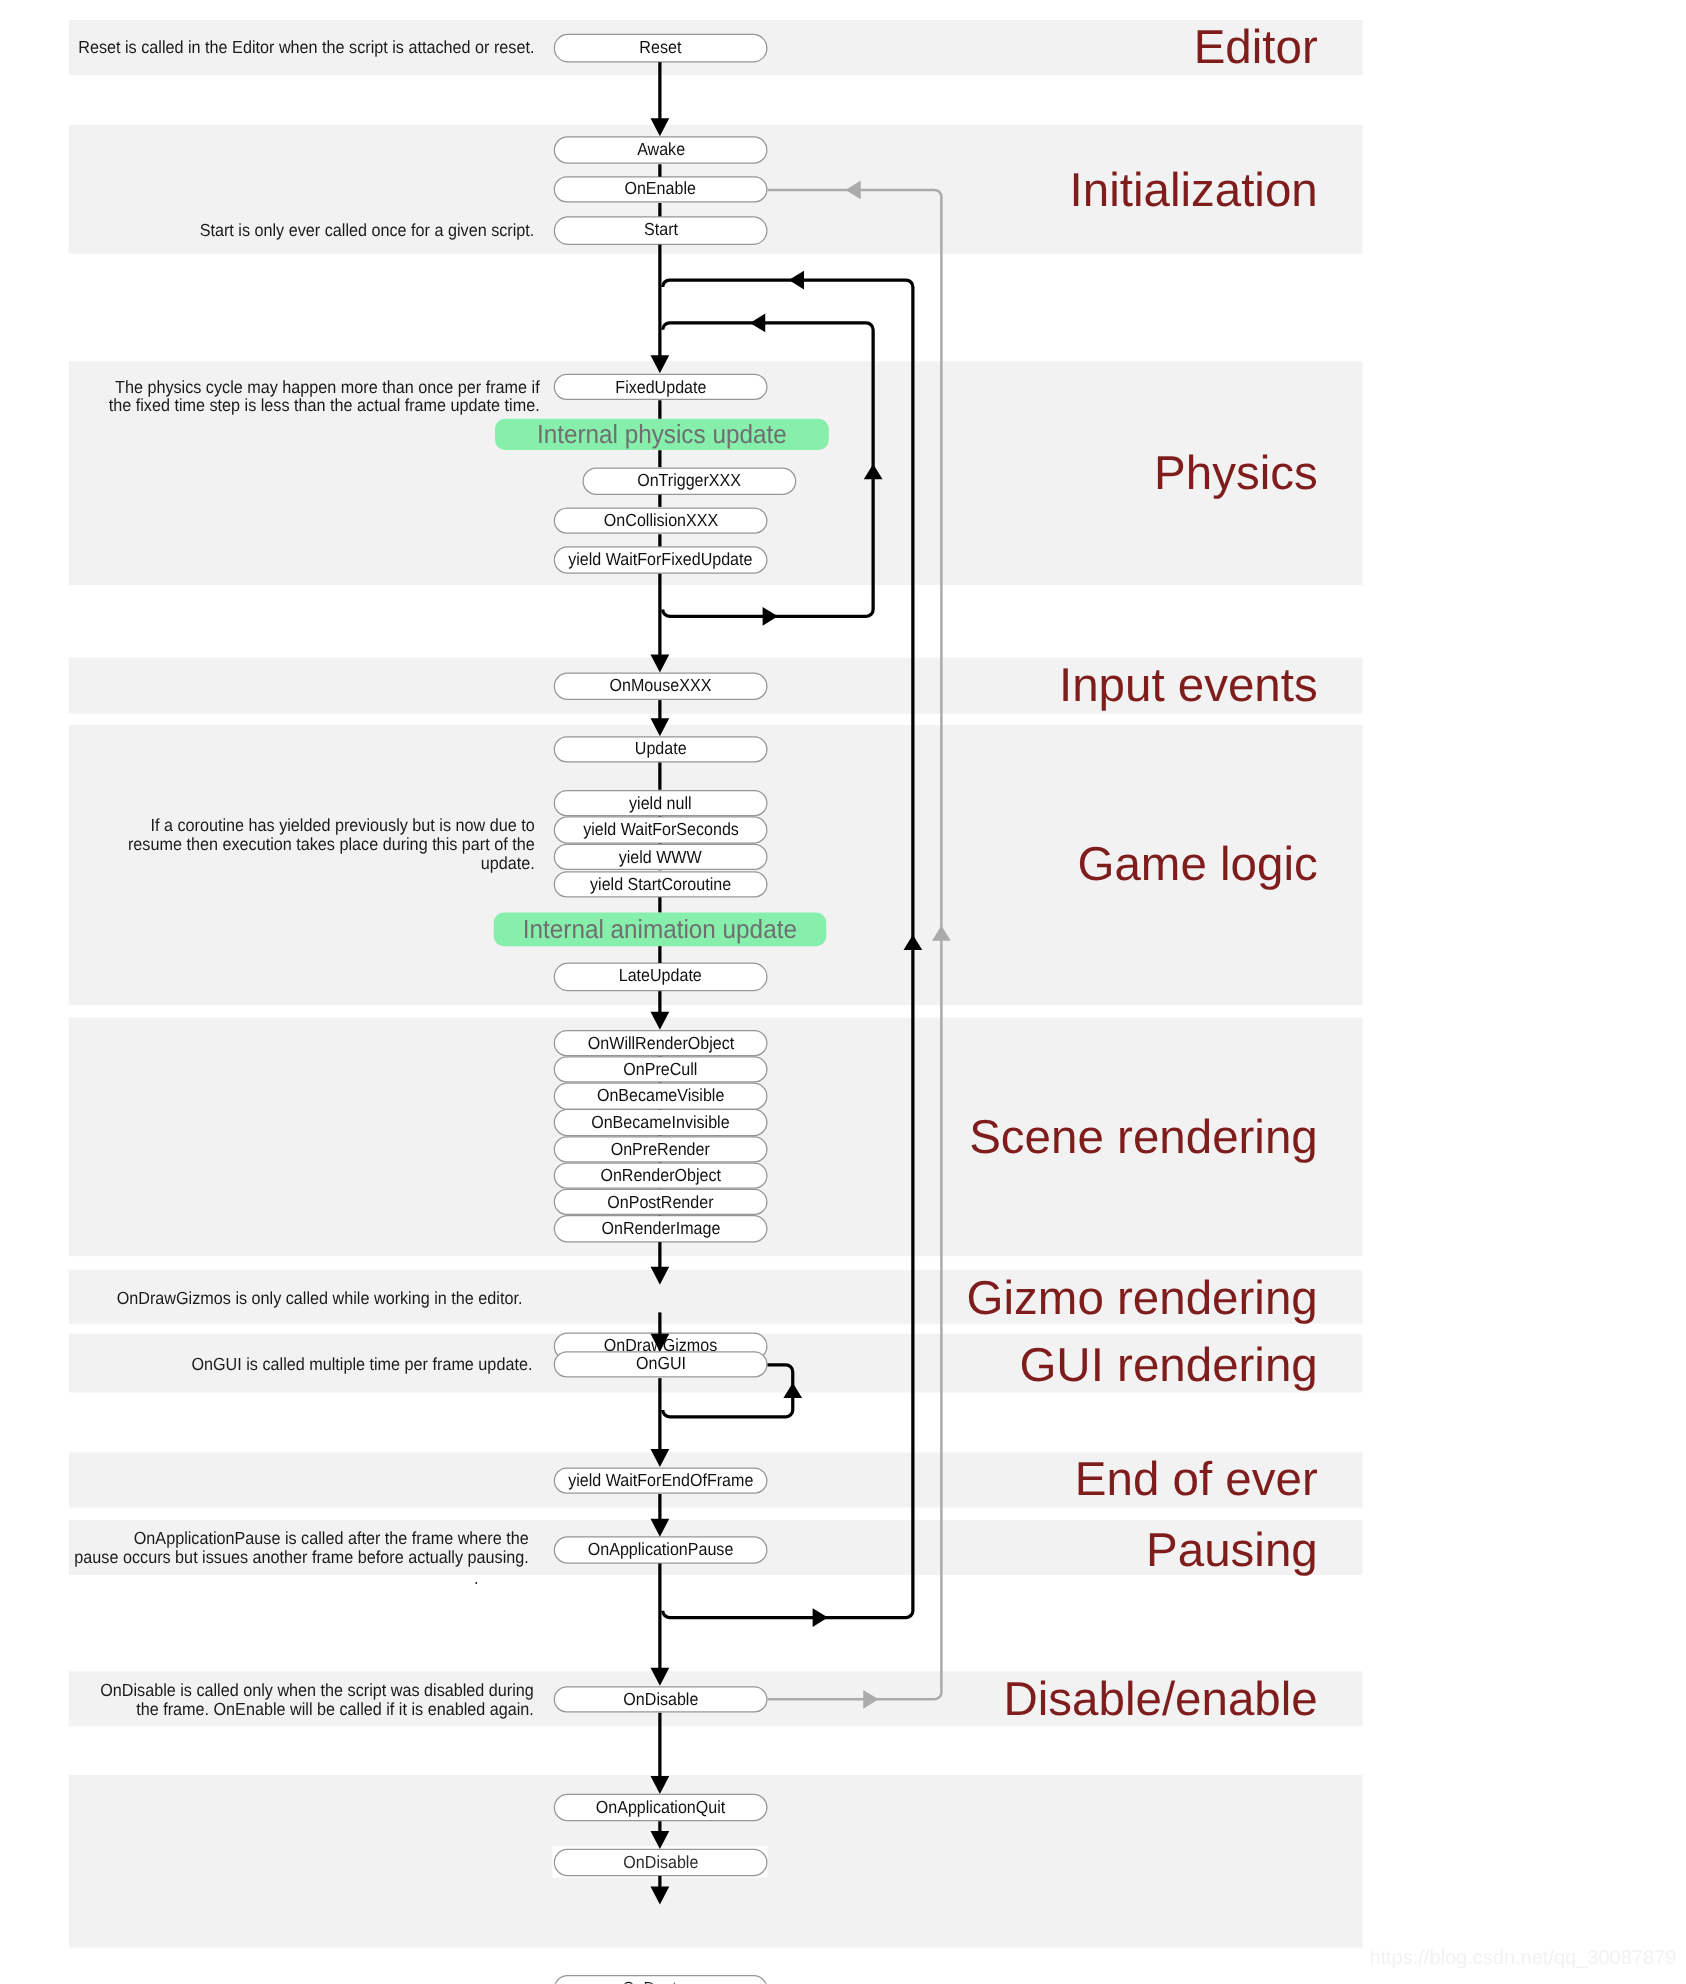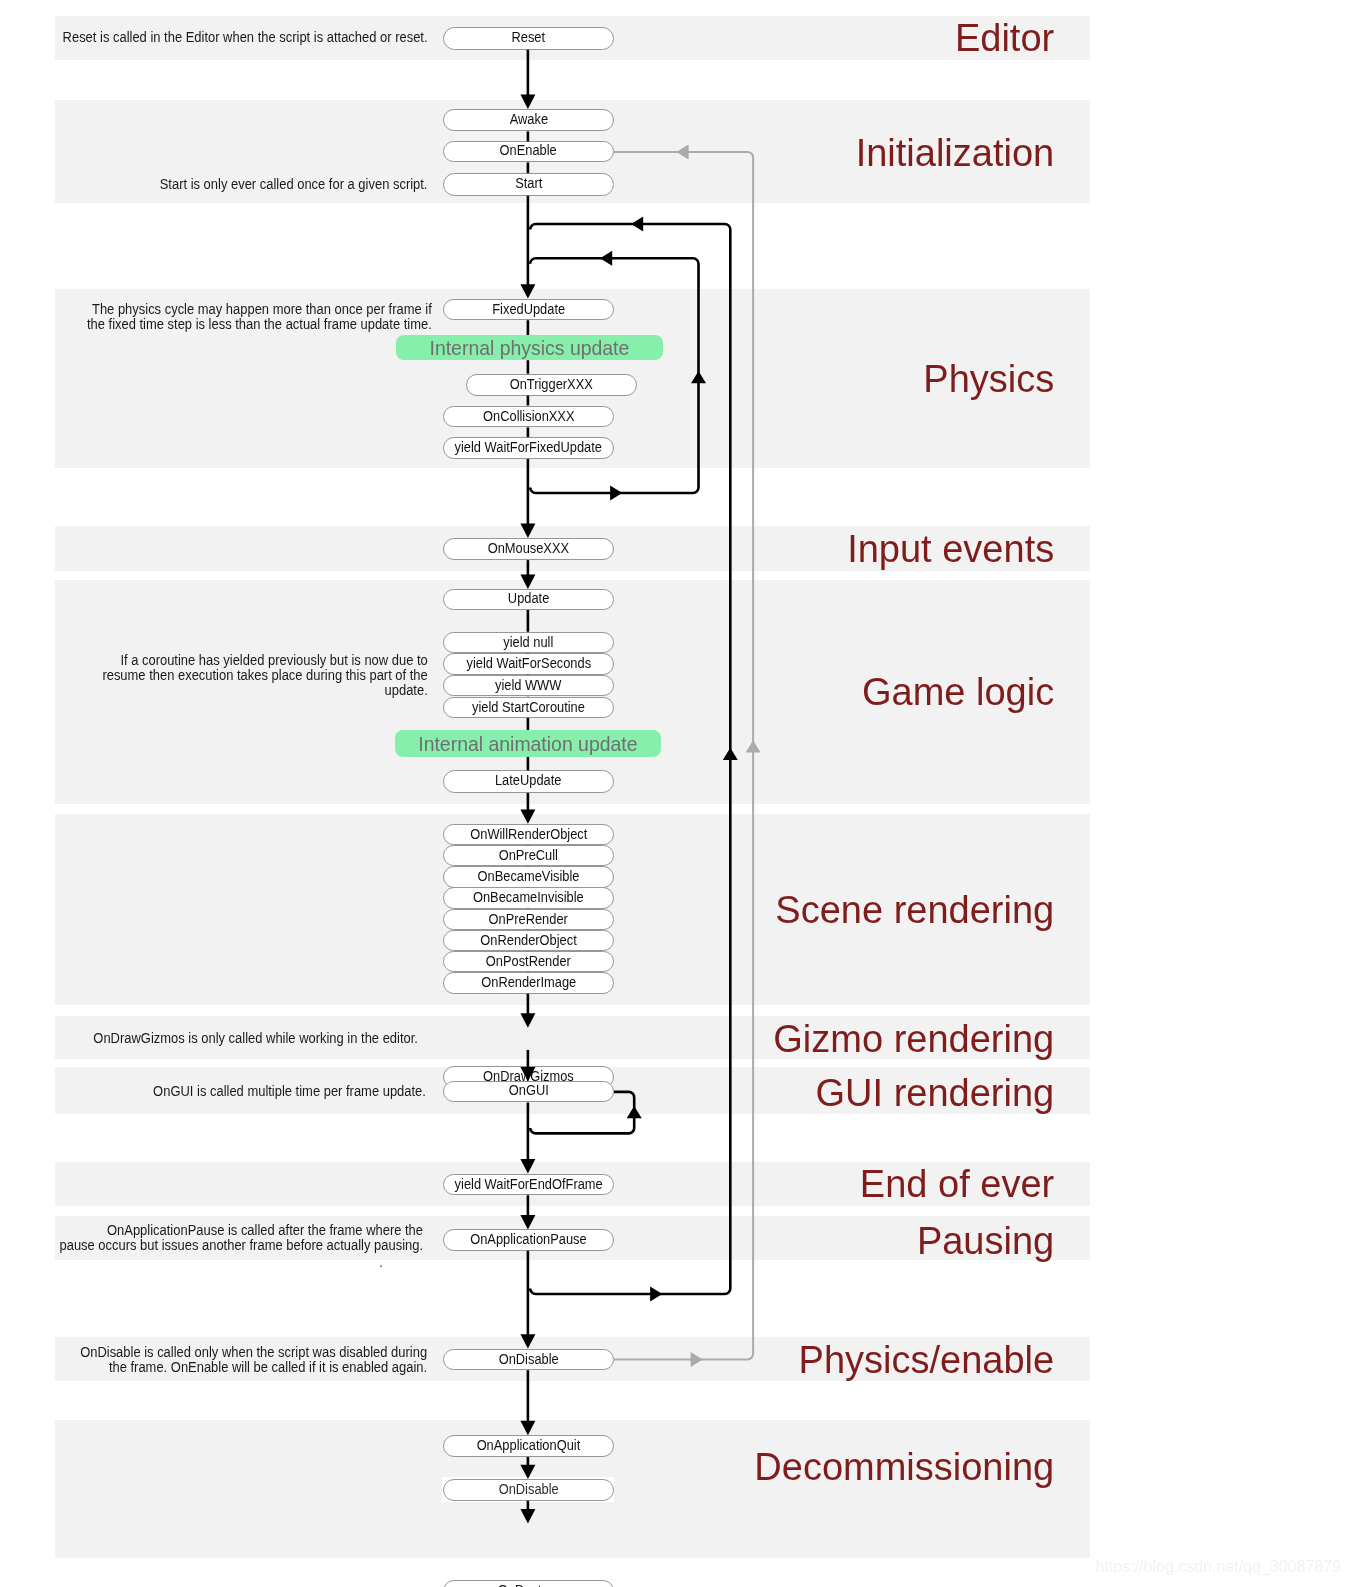--- a/index.html
+++ b/index.html
@@ -40,23 +40,22 @@
     <div class="band-label" style="right: 294.8px; top: 890.9px;">Scene rendering</div>
     <div class="band" style="left: 54.5px; top: 1016.4px; width: 1035px; height: 42.7px;"></div>
     <div class="band-label" style="right: 294.8px; top: 1020px;">Gizmo rendering</div>
     <div class="band" style="left: 54.5px; top: 1067.4px; width: 1035px; height: 46.4px;"></div>
     <div class="band-label" style="right: 294.8px; top: 1073.7px;">GUI rendering</div>
     <div class="band" style="left: 54.5px; top: 1161.6px; width: 1035px; height: 44.5px;"></div>
     <div class="band-label" style="right: 294.8px; top: 1165.2px;">End of ever</div>
     <div class="band" style="left: 54.5px; top: 1216.1px; width: 1035px; height: 44px;"></div>
     <div class="band-label" style="right: 294.8px; top: 1222.1px;">Pausing</div>
     <div class="band" style="left: 54.5px; top: 1336.9px; width: 1035px; height: 43.7px;"></div>
-    <div class="band-label" style="right: 294.8px; top: 1340.5px;">Physics/enable</div>
+    <div class="band-label" style="right: 294.8px; top: 1340.5px;">Disable/enable</div>
     <div class="band" style="left: 54.5px; top: 1420.2px; width: 1035px; height: 137.8px;"></div>
-    <div class="band-label" style="right: 294.8px; top: 1448.1px;">Decommissioning</div>
     <div class="note" style="right: 921.5px; top: 30px;">
       <div class="note-line">Reset is called in the Editor when the script is attached or reset.</div>
     </div>
     <div class="note" style="right: 922px; top: 176.6px;">
       <div class="note-line">Start is only ever called once for a given script.</div>
     </div>
     <div class="note" style="right: 917.2px; top: 301.9px;">
       <div class="note-line">The physics cycle may happen more than once per frame if</div>
       <div class="note-line">the fixed time step is less than the actual frame update time.</div>
     </div>

